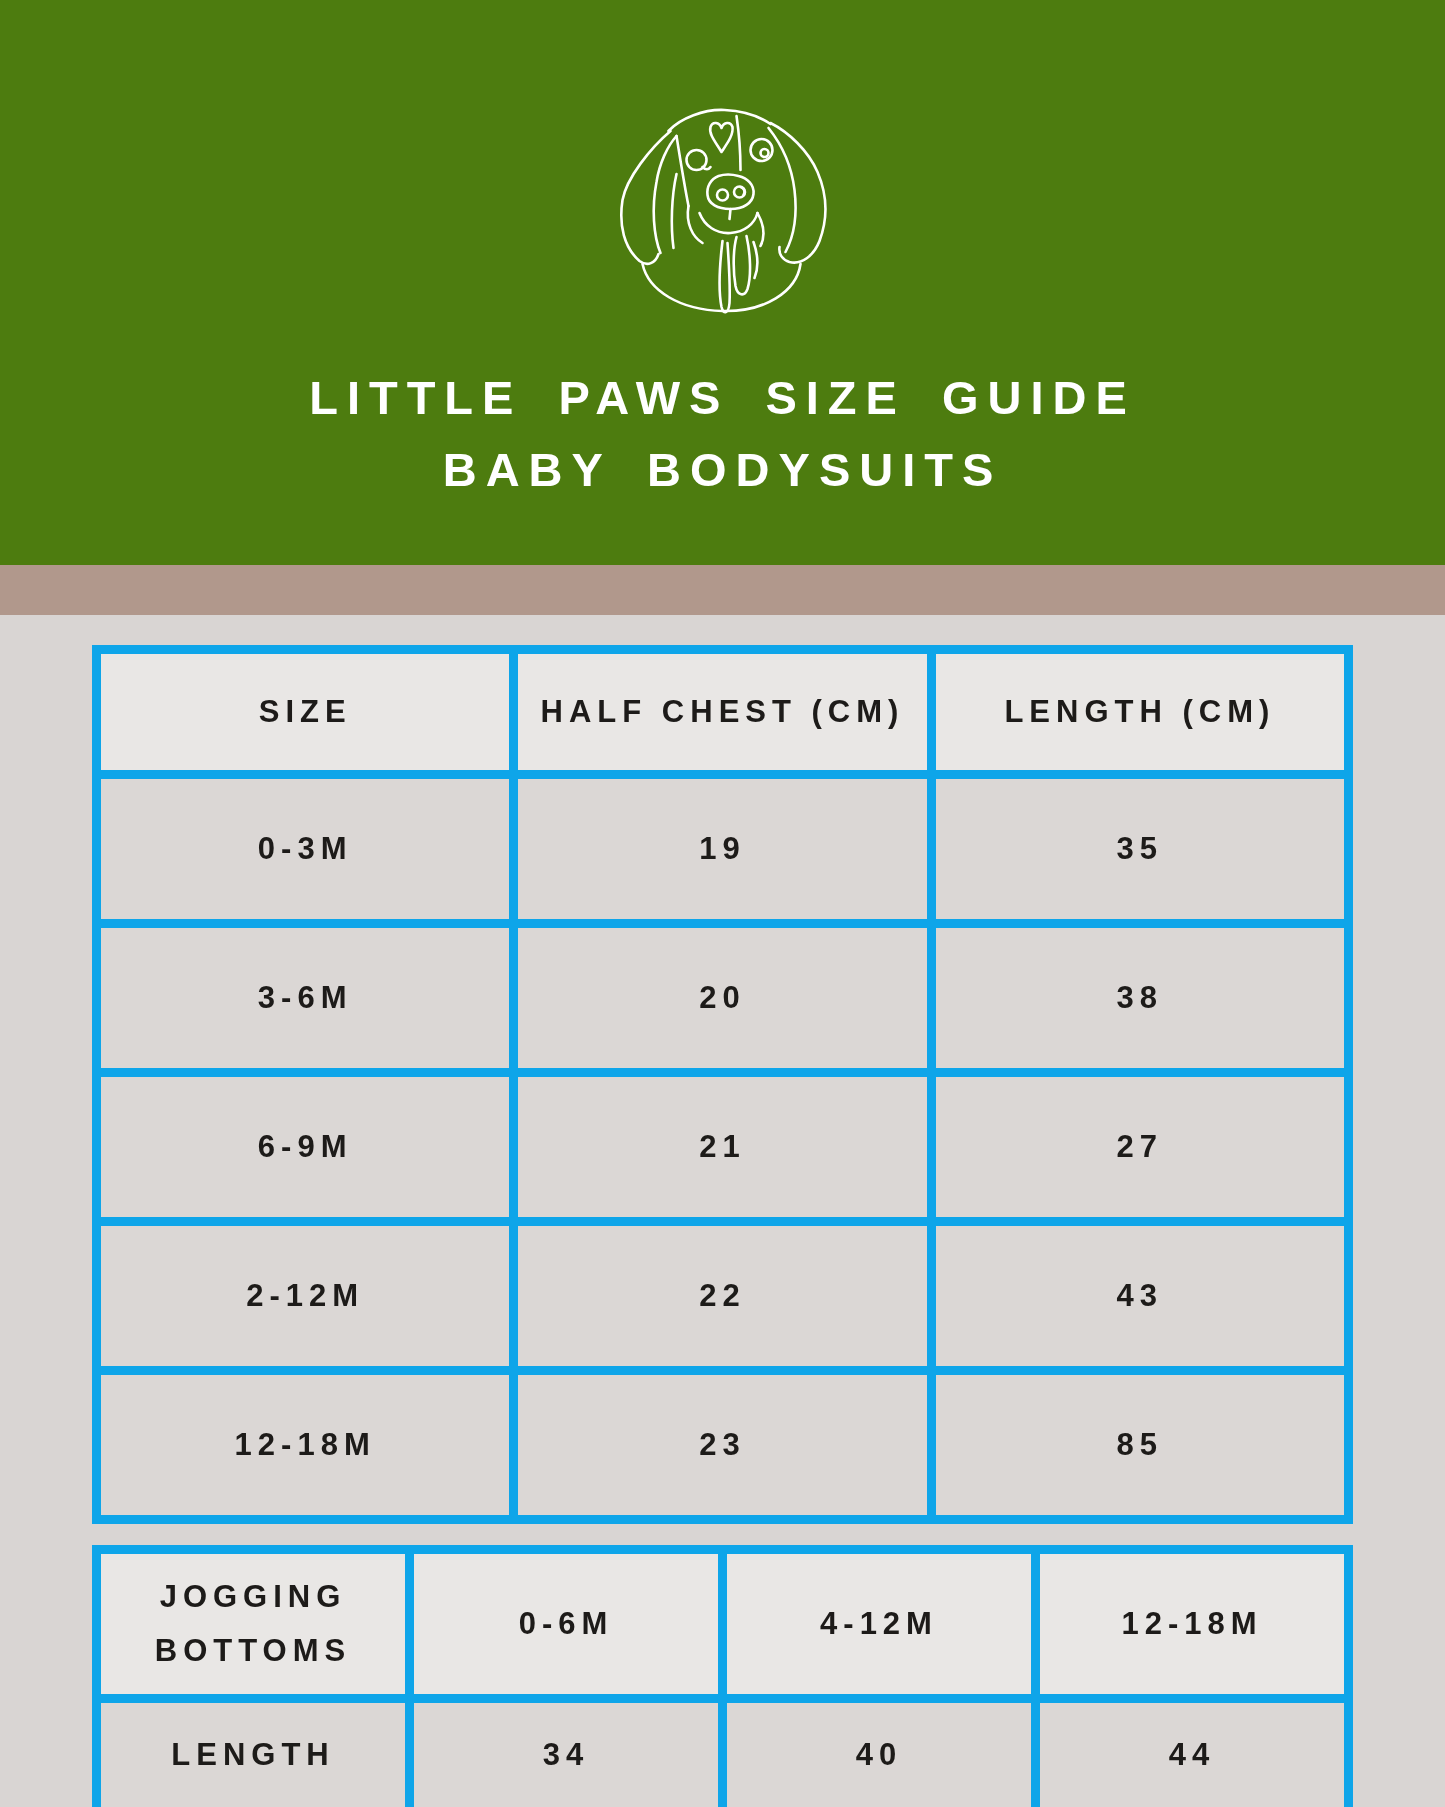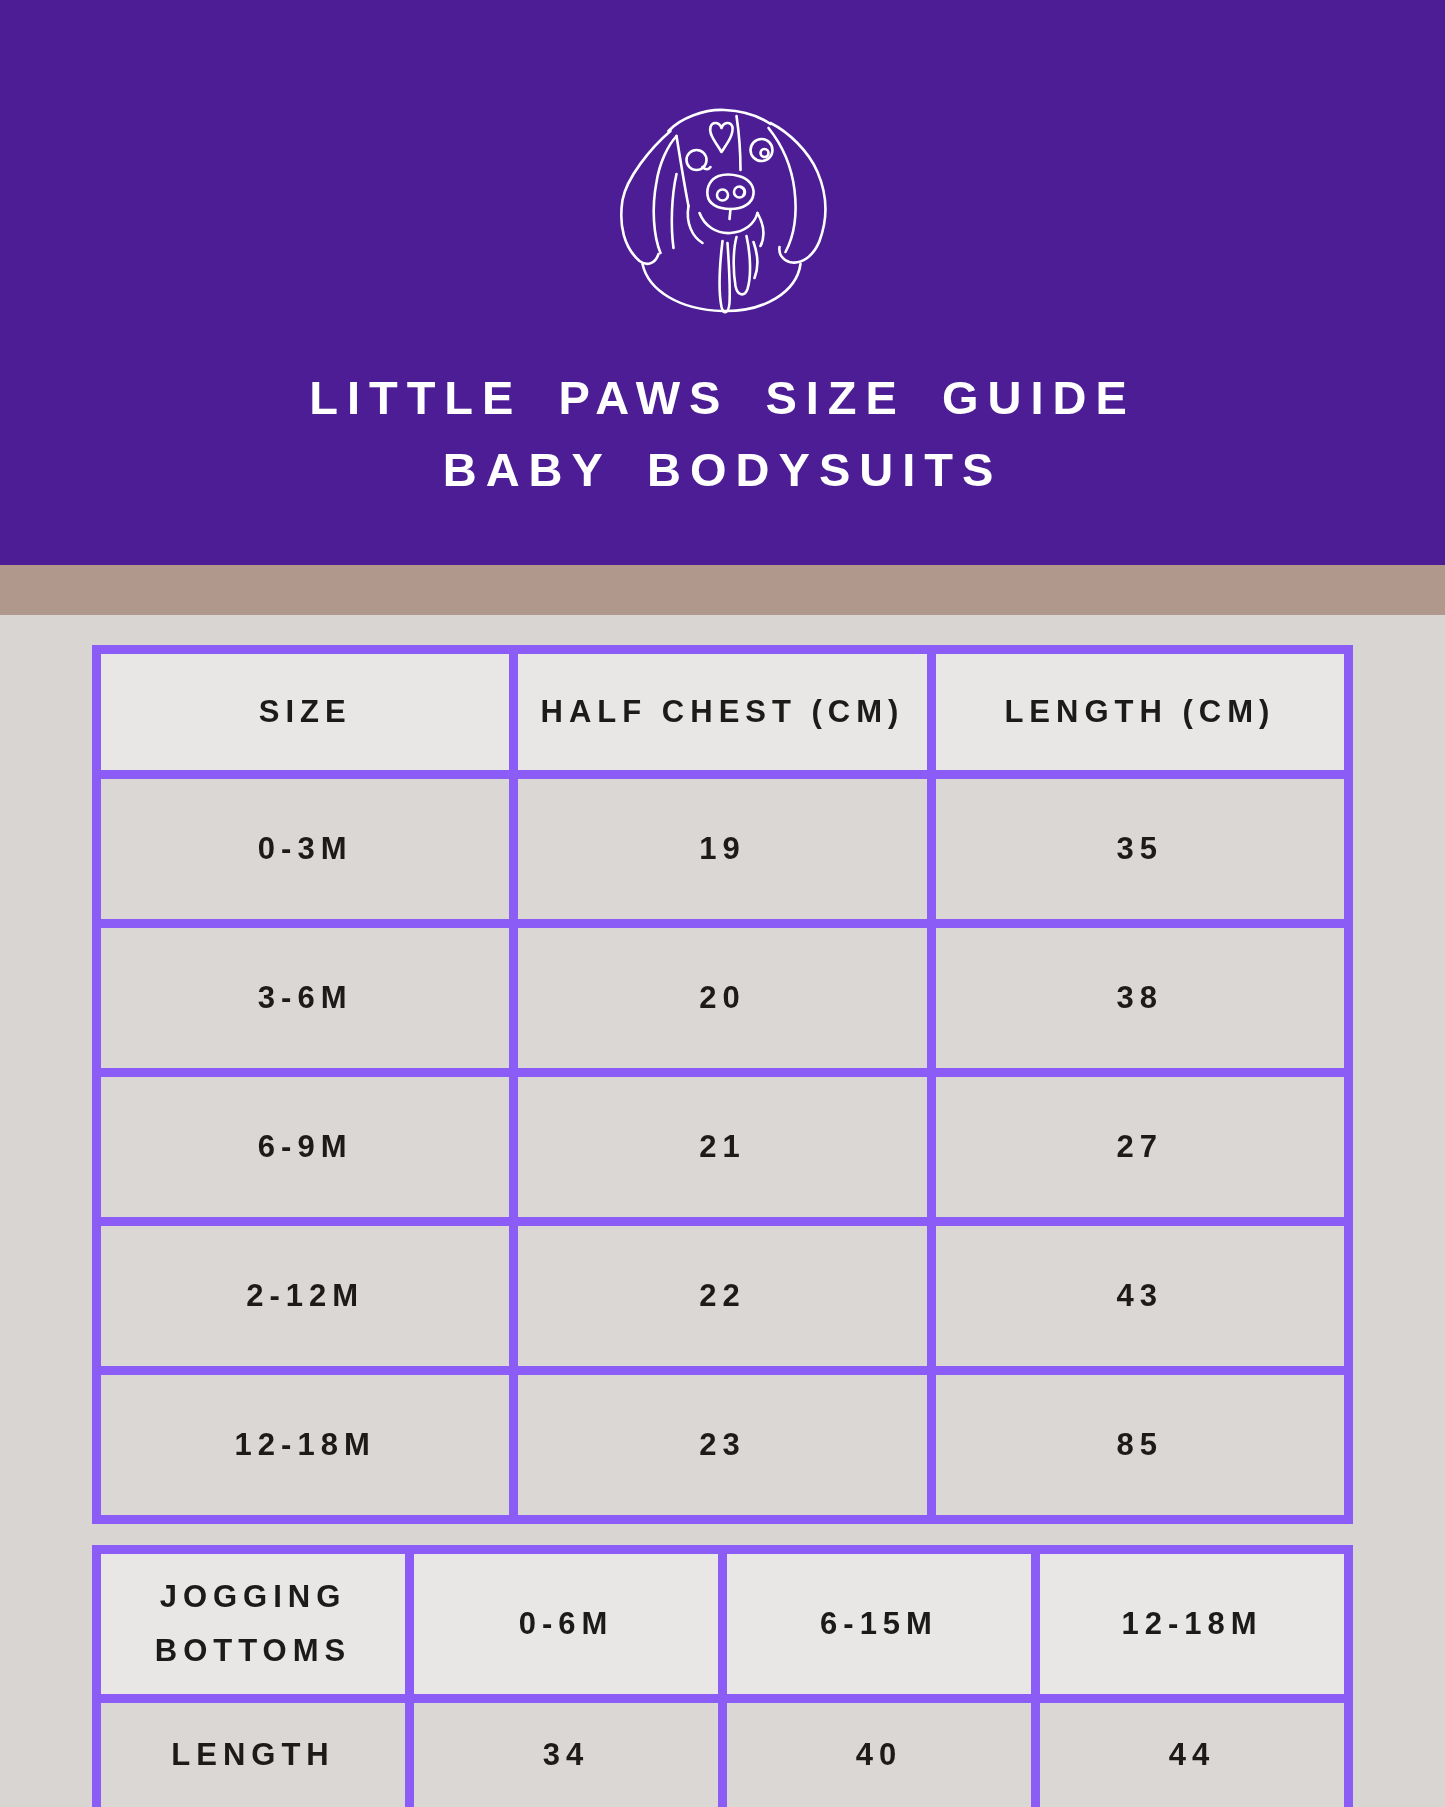--- a/index.html
+++ b/index.html
@@ -13,21 +13,21 @@
     height: 1807px;
     background: #d9d5d3;
     overflow: hidden;
   }
 
   
   .hero {
     position: relative;
     width: 100%;
     height: 565px;
-    background: #4c1d95;
+    background: #4d7c0f;
   }
   .dog-logo {
     position: absolute;
     left: 50%;
     top: 96px;
     transform: translateX(-50%);
   }
   .dog-logo svg { display: block; }
   .hero-title {
     position: absolute;
@@ -46,21 +46,21 @@
     width: 100%;
     height: 50px;
     background: #b1988c;
   }
 
   
   .content { padding-top: 30px; }
   table.size-table {
     border-collapse: separate;
     border-spacing: 9px;
-    background: #8b5cf6;
+    background: #0ea5e9;
     margin: 0 auto;
     table-layout: fixed;
     width: 1261px;
   }
   table.size-table td {
     text-align: center;
     vertical-align: middle;
     font-weight: bold;
     font-size: 31px;
     letter-spacing: 6px;
@@ -168,21 +168,21 @@
           <td class="cell">85</td>
         </tr>
       </tbody>
     </table>
 
     <table class="size-table t2">
       <tbody>
         <tr class="header-row">
           <td class="hdr">JOGGING BOTTOMS</td>
           <td class="hdr">0-6M</td>
-          <td class="hdr">6-15M</td>
+          <td class="hdr">4-12M</td>
           <td class="hdr">12-18M</td>
         </tr>
         <tr>
           <td class="cell">LENGTH</td>
           <td class="cell">34</td>
           <td class="cell">40</td>
           <td class="cell">44</td>
         </tr>
       </tbody>
     </table>

